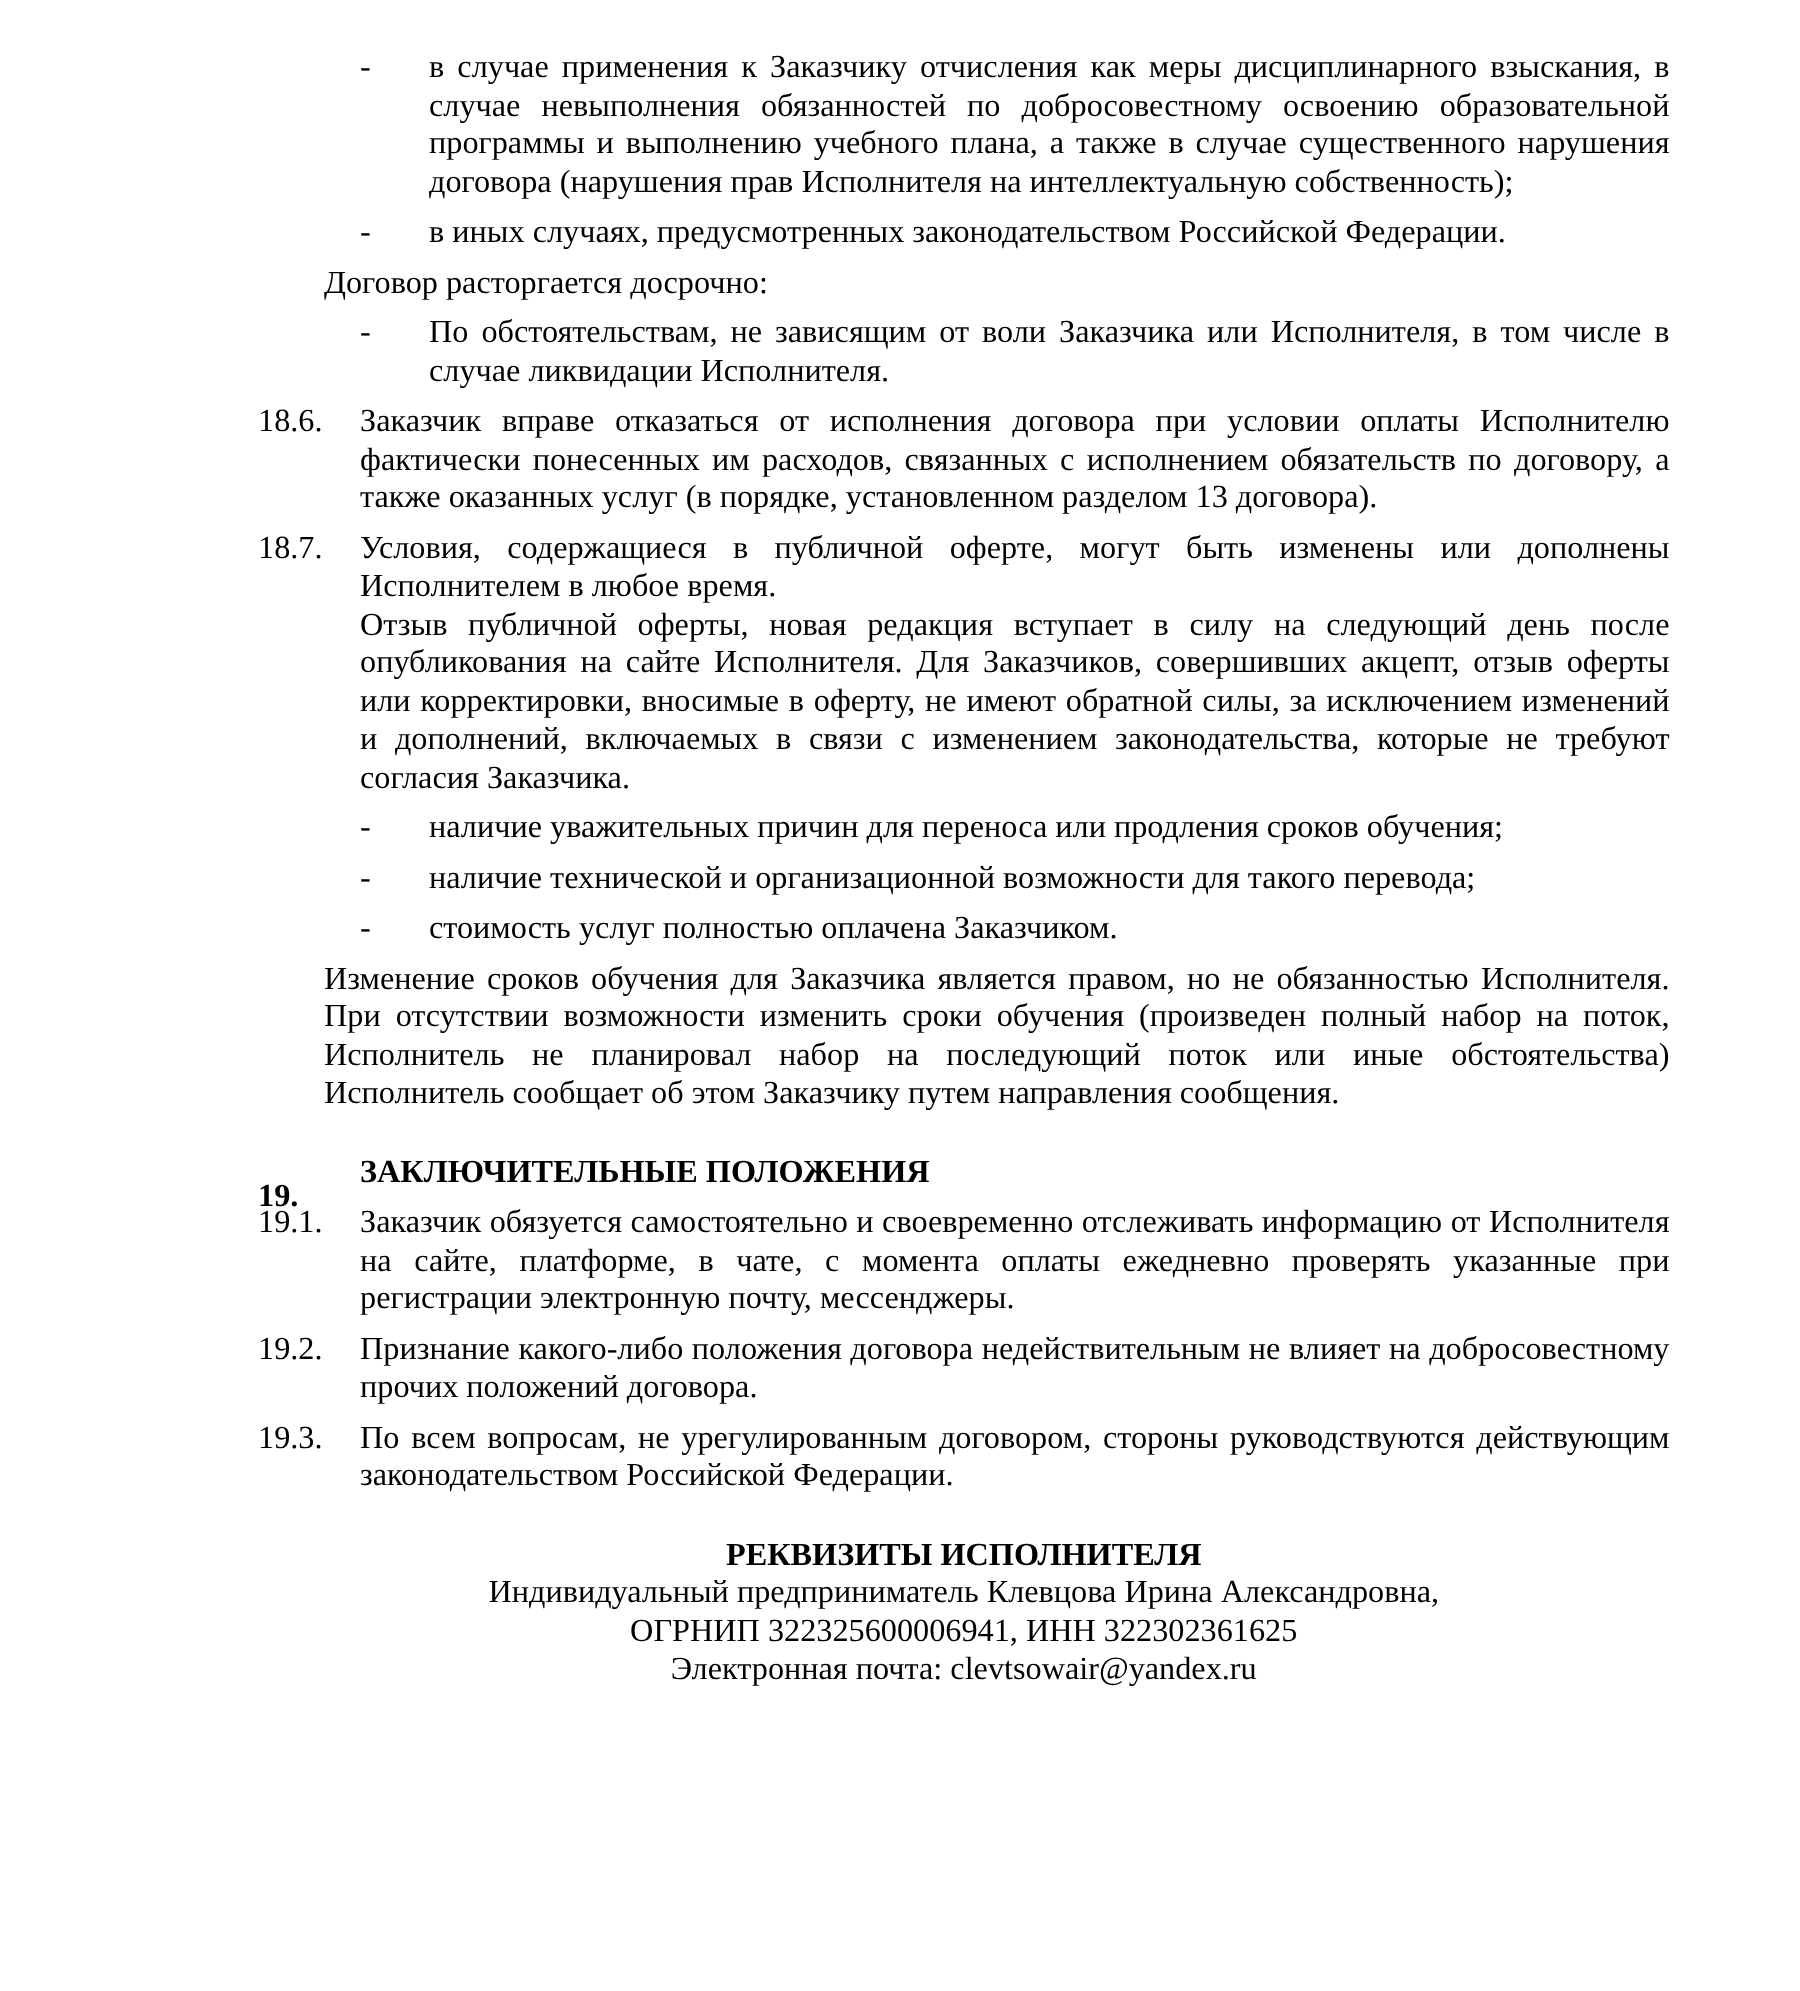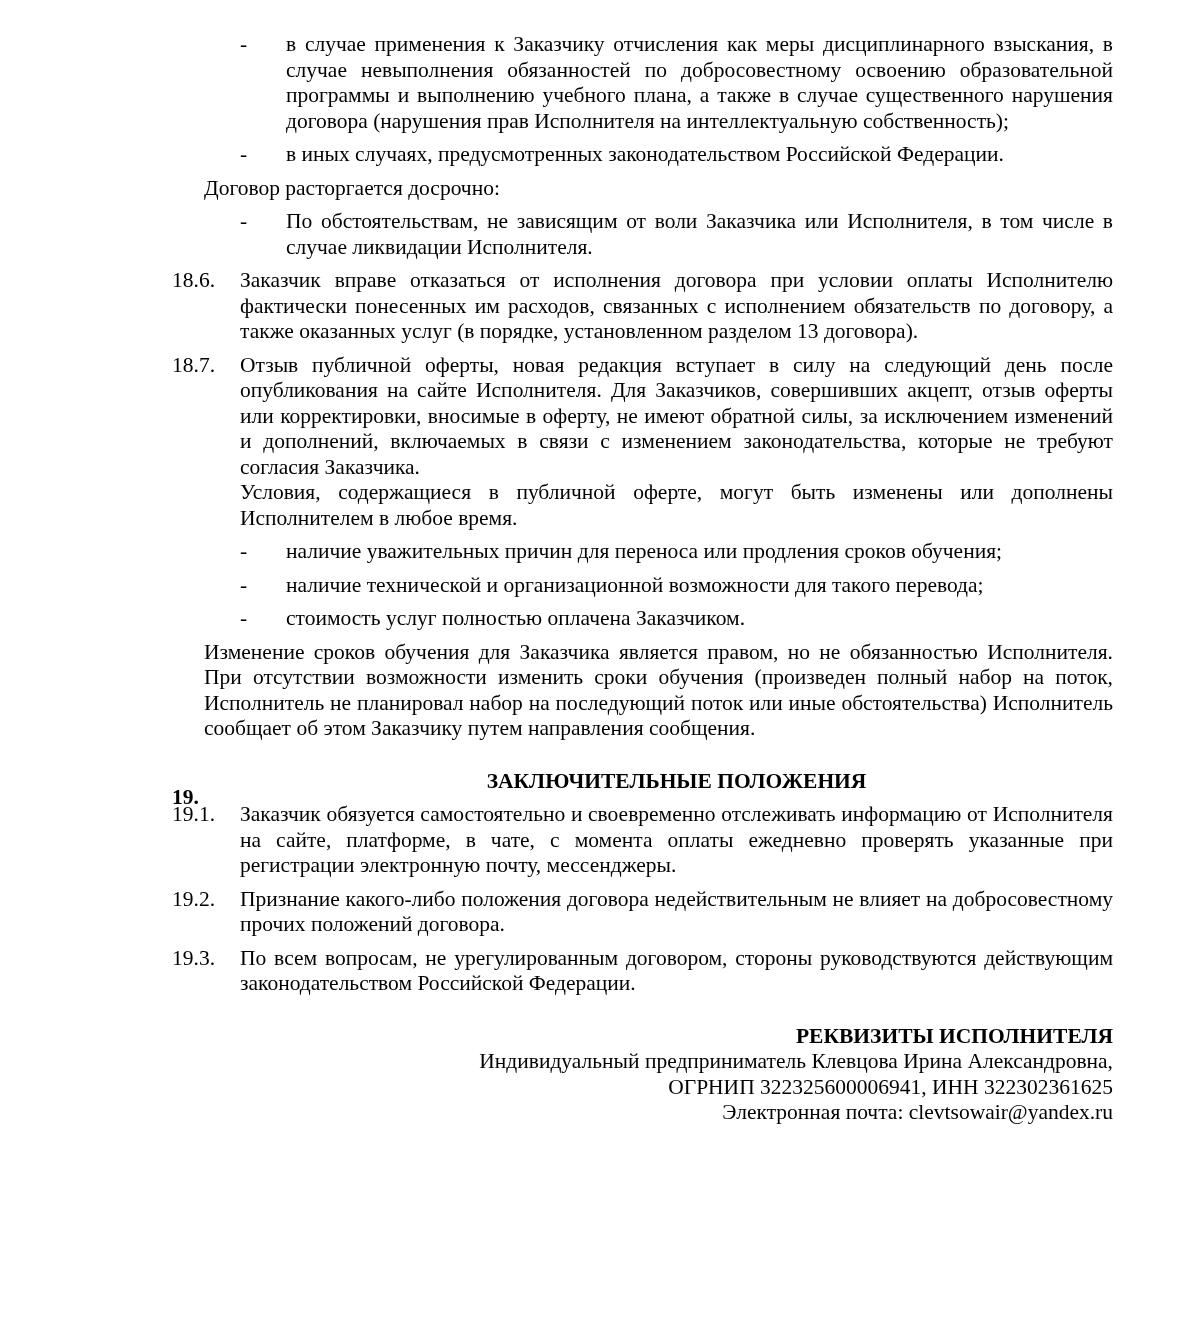--- a/index.html
+++ b/index.html
@@ -20,21 +20,21 @@
   }
   .doc {
     position: absolute;
     left: 172px;
     top: 24px;
     width: 941px;
   }
   p { margin: 0; text-align: justify; }
 
   
-  .indented { margin-left: 32px; }
+  .indented { margin-left: 44px; }
 
   
   .bullet {
     display: flex;
     margin: 8px 0 8px 68px;
   }
   .bullet .dash {
     flex: none;
     width: 46px;
   }
@@ -50,25 +50,25 @@
   }
   .clause .content { margin-left: 68px; }
 
   
   .sec-heading {
     position: relative;
     margin-top: 27px;
     font-weight: bold;
   }
   .sec-heading .num { position: absolute; left: 0; top: 16px; }
-  .sec-heading .title { margin-left: 68px; text-align: center; }
+  .sec-heading .title { margin-left: 68px; text-align: left; }
 
   
   .requisites { margin-top: 27px; }
-  .requisites p { text-align: right; }
+  .requisites p { text-align: center; }
   .requisites .req-title { font-weight: bold; }
 </style>
 </head>
 <body>
 
 <div class="doc">
 
   <div class="bullet">
     <span class="dash">-</span>
     <p>в случае применения к Заказчику отчисления как меры дисциплинарного взыскания, в случае невыполнения обязанностей по добросовестному освоению образовательной программы и выполнению учебного плана, а также в случае существенного нарушения договора (нарушения прав Исполнителя на интеллектуальную собственность);</p>
@@ -88,22 +88,22 @@
   <div class="clause">
     <span class="num">18.6.</span>
     <div class="content">
       <p>Заказчик вправе отказаться от исполнения договора при условии оплаты Исполнителю фактически понесенных им расходов, связанных с исполнением обязательств по договору, а также оказанных услуг (в порядке, установленном разделом 13 договора).</p>
     </div>
   </div>
 
   <div class="clause">
     <span class="num">18.7.</span>
     <div class="content">
+      <p>Условия, содержащиеся в публичной оферте, могут быть изменены или дополнены Исполнителем в любое время.</p>
       <p>Отзыв публичной оферты, новая редакция вступает в силу на следующий день после опубликования на сайте Исполнителя. Для Заказчиков, совершивших акцепт, отзыв оферты или корректировки, вносимые в оферту, не имеют обратной силы, за исключением изменений и дополнений, включаемых в связи с изменением законодательства, которые не требуют согласия Заказчика.</p>
-      <p>Условия, содержащиеся в публичной оферте, могут быть изменены или дополнены Исполнителем в любое время.</p>
     </div>
   </div>
 
   <div class="bullet">
     <span class="dash">-</span>
     <p>наличие уважительных причин для переноса или продления сроков обучения;</p>
   </div>
   <div class="bullet">
     <span class="dash">-</span>
     <p>наличие технической и организационной возможности для такого перевода;</p>

